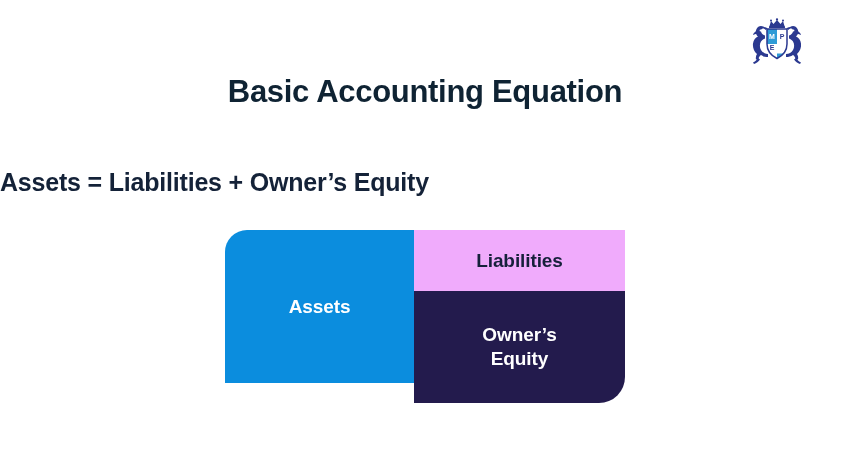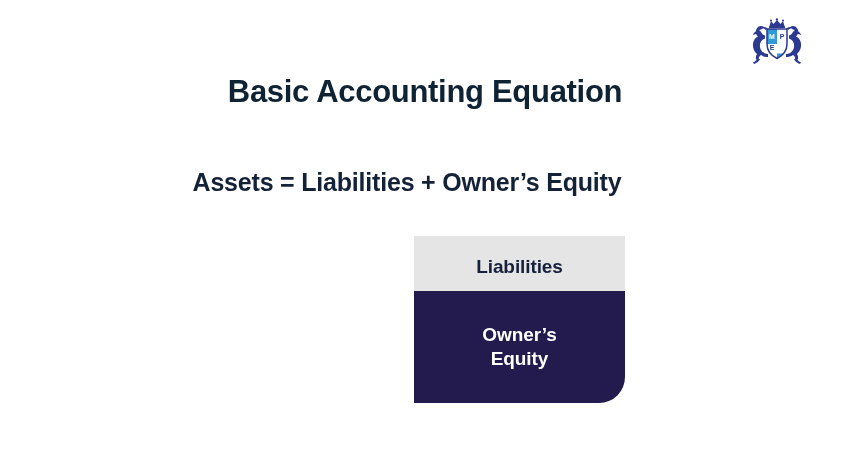--- a/index.html
+++ b/index.html
@@ -32,21 +32,20 @@
     font-size:31px;
     font-weight:bold;
     letter-spacing:-0.3px;
     color:#0F2333;
     line-height:44px;
   }
   .subtitle {
     position:absolute;
     left:0; top:164px;
     width:814px;
-    text-align:center;
     font-size:25px;
     font-weight:bold;
     letter-spacing:-0.2px;
     color:#142238;
     line-height:36px;
   }
 
   
   .diagram {
     position:absolute;
@@ -67,22 +66,21 @@
     left:0; top:0;
     width:189px; height:153px;
     background:#0B8DDE;
     border-top-left-radius:22px;
   }
   .assets-block .blk-label { color:#ffffff; }
 
   .liabilities-block {
     left:189px; top:0;
     width:211px; height:61px;
-    background:#e5e5e5;
-    margin-top:6px;
+    background:#f0abfc;
   }
   .liabilities-block .blk-label { color:#16203B; }
 
   .equity-block {
     left:189px; top:61px;
     width:211px; height:112px;
     background:#231B4D;
     border-bottom-right-radius:26px;
   }
   .equity-block .blk-label { color:#ffffff; }
@@ -141,20 +139,23 @@
       </g>
     </svg>
   </div>
 
   <div class="title">Basic Accounting Equation</div>
 
   <div class="subtitle">Assets = Liabilities + Owner’s Equity</div>
 
   <div class="diagram">
 
+    <div class="blk assets-block">
+      <span class="blk-label">Assets</span>
+    </div>
 
     <div class="blk liabilities-block">
       <span class="blk-label">Liabilities</span>
     </div>
 
     <div class="blk equity-block">
       <span class="blk-label">Owner’s
 Equity</span>
     </div>
 

